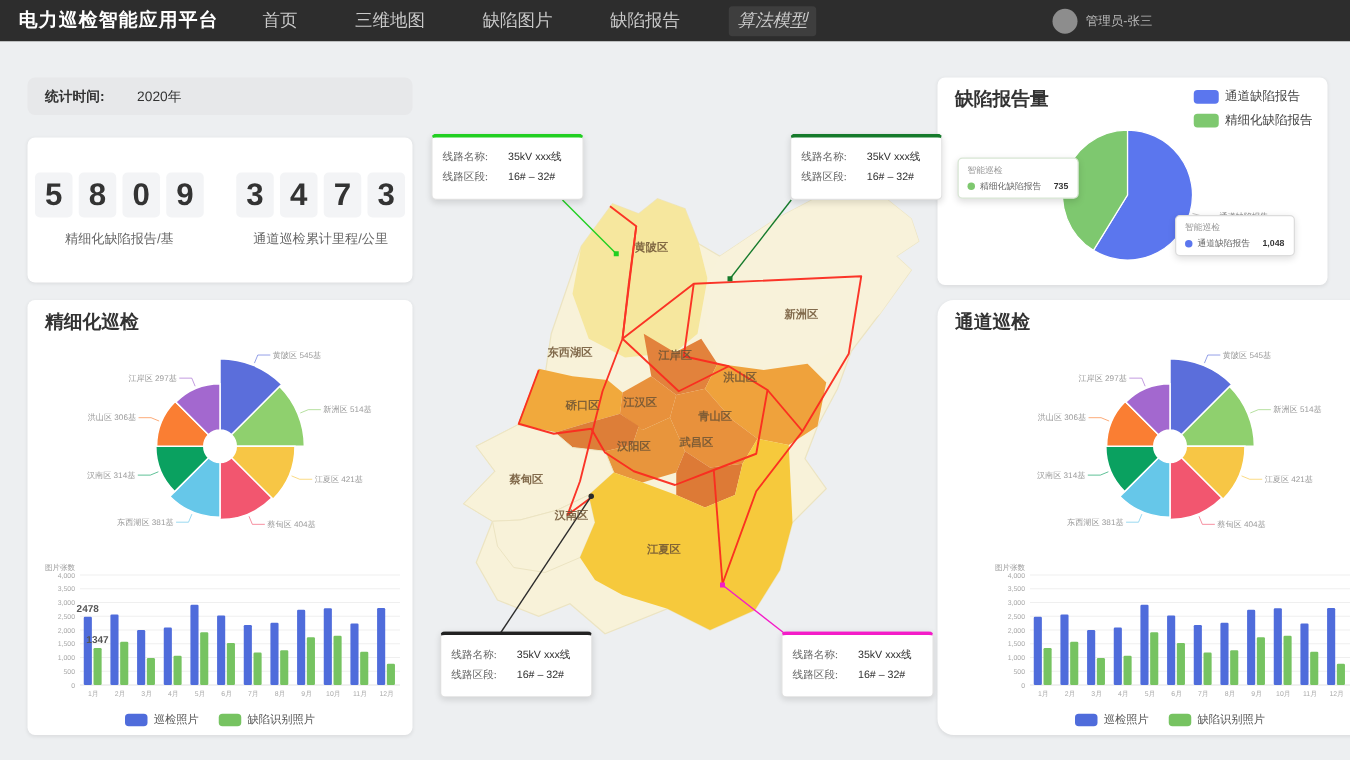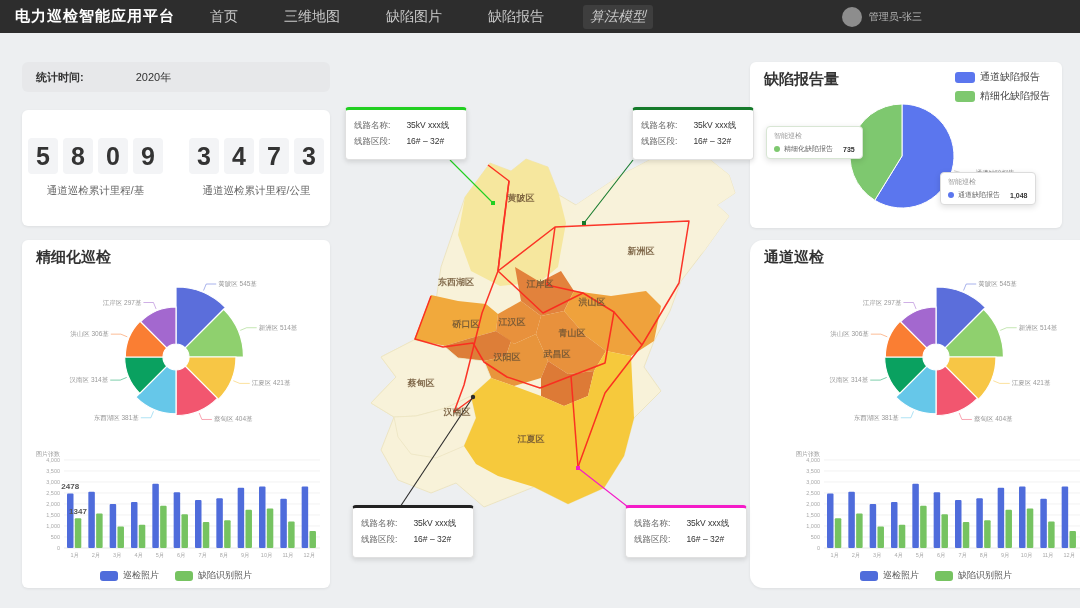--- a/index.html
+++ b/index.html
@@ -11,21 +11,21 @@
   .nav-title{color:#ffffff;font-weight:bold;font-size:15px;margin-left:15px;letter-spacing:1px;}
   .nav-items{display:flex;margin-left:28px;gap:32px;font-size:14px;color:#c9c9c9;}
   .nav-item{padding:3px 7px;cursor:pointer;border-radius:3px;}
   .nav-item.active{background:#3e3e3e;font-style:italic;}
   .nav-user{margin-left:auto;margin-right:158px;display:flex;align-items:center;gap:7px;
             color:#b8b8b8;font-size:10px;}
   .avatar{width:20px;height:20px;border-radius:50%;background:#8d8d8d;}
   
   .card{position:absolute;background:#fff;border-radius:6px;box-shadow:0 1px 3px rgba(0,0,0,.07);}
   #time-box{left:22px;top:62px;width:308px;height:30px;background:#e7e8ea;border-radius:6px;
-            display:flex;align-items:center;font-size:11px;color:#333;position:absolute;gap:26px;}
+            display:flex;align-items:center;font-size:11px;color:#333;position:absolute;}
   #time-box .lb{font-weight:bold;margin-left:14px;}
   #time-box .val{margin-left:26px;}
   #stats-card{left:22px;top:110px;width:308px;height:116px;display:flex;justify-content:center;
               align-items:center;gap:26px;}
   .digit-group{display:flex;flex-direction:column;align-items:center;}
   .digit-row{display:flex;gap:5px;}
   .digit{width:30px;height:36px;background:#f3f4f6;border-radius:4px;display:flex;align-items:center;
          justify-content:center;font-size:25px;font-weight:bold;color:#333;}
   .digit-label{font-size:10.5px;color:#666;margin-top:10px;}
   #fine-panel{left:22px;top:240px;width:308px;height:348px;}
@@ -53,21 +53,21 @@
   #tip1{left:16px;top:64px;}
   #tip2{left:190px;top:110px;border-color:#dcdcdc;}
   
   .map-svg{position:absolute;left:337px;top:55px;width:410px;height:537px;}
   .terrain{filter:blur(.5px);}
   .dlabel{font-size:9px;fill:#6e5434;opacity:.85;text-anchor:middle;font-weight:bold;}
   .callout{position:absolute;width:104px;background:#fff;border:1px solid #e0e0e0;
            border-top:3px solid #22cc22;border-radius:4px;box-shadow:0 2px 5px rgba(0,0,0,.12);
            padding:6px 8px 7px;font-size:8.5px;color:#555;z-index:20;}
   .callout .row{margin:4px 0;}
-  .callout .cl{color:#666;}
+  .callout .cl{color:#666;font-family:Liberation Serif, serif;}
   .callout .cv{color:#333;margin-left:16px;}
   #co1{left:345px;top:107px;} #co2{left:632px;top:107px;}
   #co3{left:352px;top:505px;} #co4{left:625px;top:505px;}
 </style>
 </head>
 <body>
 
 <div class="navbar">
   <div class="nav-title">电力巡检智能应用平台</div>
   <div class="nav-items">
@@ -89,21 +89,21 @@
 </div>
 
 <div id="stats-card" class="card">
   <div class="digit-group">
     <div class="digit-row">
       <span class="digit">5</span>
       <span class="digit">8</span>
       <span class="digit">0</span>
       <span class="digit">9</span>
     </div>
-    <div class="digit-label">通道巡检累计里程/基</div>
+    <div class="digit-label">精细化缺陷报告/基</div>
   </div>
   <div class="digit-group">
     <div class="digit-row">
       <span class="digit">3</span>
       <span class="digit">4</span>
       <span class="digit">7</span>
       <span class="digit">3</span>
     </div>
     <div class="digit-label">通道巡检累计里程/公里</div>
   </div>

